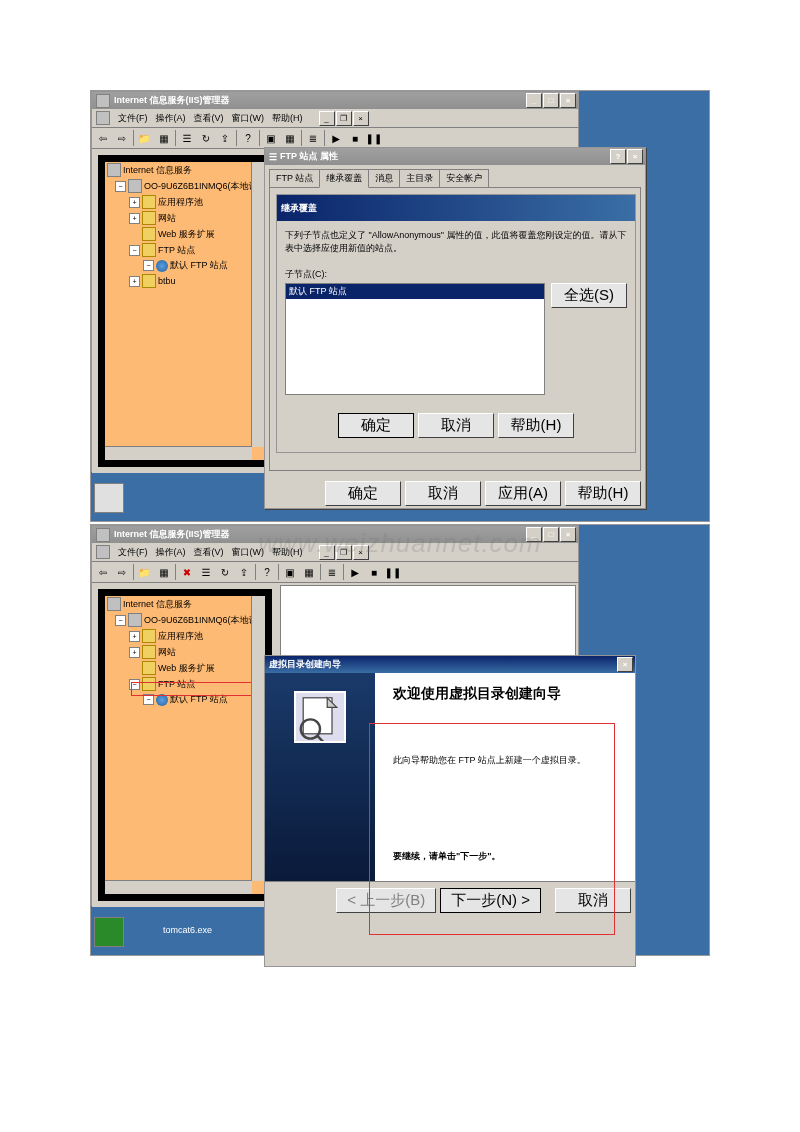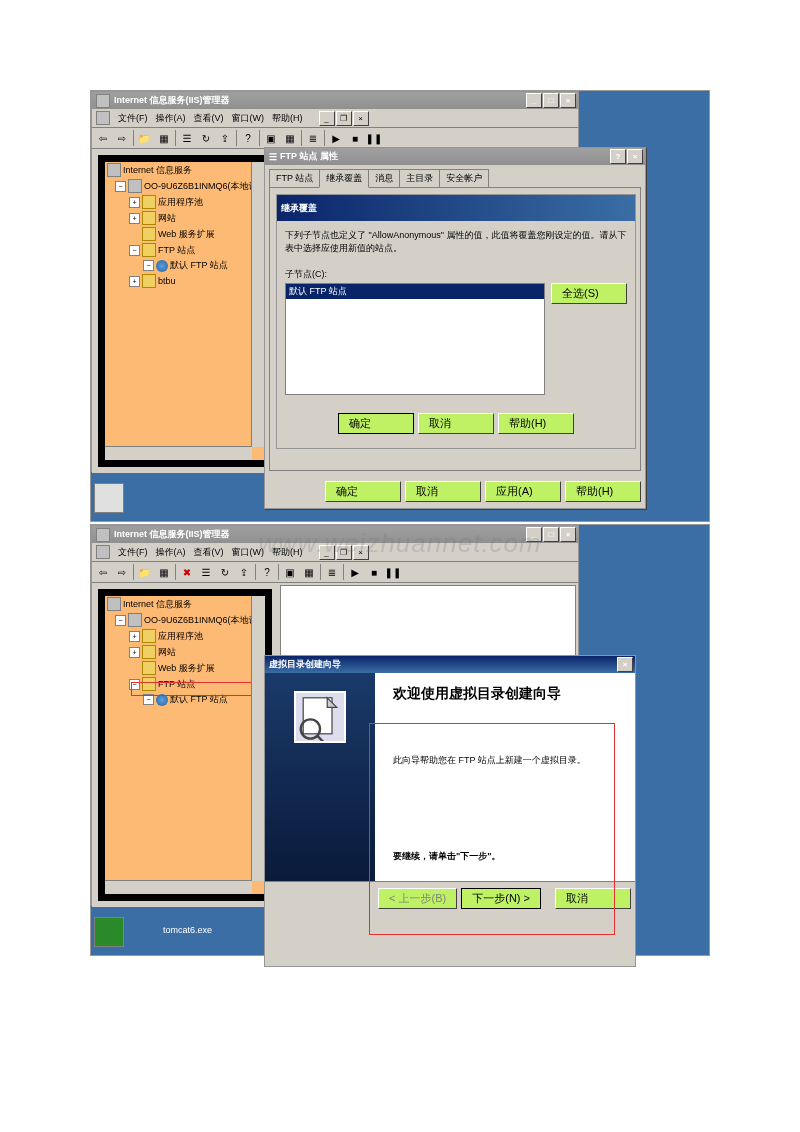--- a/index.html
+++ b/index.html
@@ -25,21 +25,21 @@
   .ico-folder{background:#f0d060;border:1px solid #aa8800}
   .ico-globe{background:radial-gradient(#5fa0e0,#2060a0);border-radius:50%}
   .ico-server{background:#c0c0c0;border:1px solid #808080}
   .sprop{position:absolute;background:#d4d0c8;border:1px solid #959595;box-shadow:1px 1px 0 #404040}
   .tabs{display:flex;padding:4px 4px 0 4px;font-size:9px}
   .tab{padding:2px 6px;border:1px solid #808080;border-bottom:none;background:#d4d0c8;margin-right:-1px}
   .tab.active{background:#d4d0c8;position:relative;z-index:2;border-bottom:1px solid #d4d0c8;margin-bottom:-1px}
   .tabbody{margin:0 4px 4px 4px;border:1px solid #808080;padding:6px;background:#d4d0c8;min-height:270px}
   .innerdlg{border:1px solid #959595;background:#d4d0c8}
   .innerdlg .titlebar{background:linear-gradient(to right,#0a246a,#3a6ea5);height:26px}
-  .btn{background:#bef264;border:1px solid #404040;border-top-color:#fff;border-left-color:#fff;padding:2px 10px;font-size:11px;min-width:54px;}
+  .btn{background:#e5e5e5;border:1px solid #404040;border-top-color:#fff;border-left-color:#fff;padding:2px 10px;font-size:15px;min-width:54px;text-align:center}
   .listbox{background:#fff;border:1px solid #808080;height:110px;overflow:hidden}
   .listbox .sel{background:#0a246a;color:#fff;padding:1px 3px;font-size:9px}
   .btnrow{display:flex;justify-content:flex-end;gap:4px;padding:6px 4px}
   .scroll{position:absolute;background:#d4d0c8}
   .scrollv{width:13px;right:0;top:0;bottom:13px;border-left:1px solid #808080}
   .scrollh{height:13px;left:0;right:13px;bottom:0;border-top:1px solid #808080}
   .colhead{background:#d4d0c8;border-bottom:1px solid #808080;display:flex;font-size:9px}
   .colhead span{border-right:1px solid #808080;padding:2px 4px}
   .wizard{position:absolute;background:#d4d0c8;border:1px solid #959595}
   .wizbody{display:flex;height:208px}

